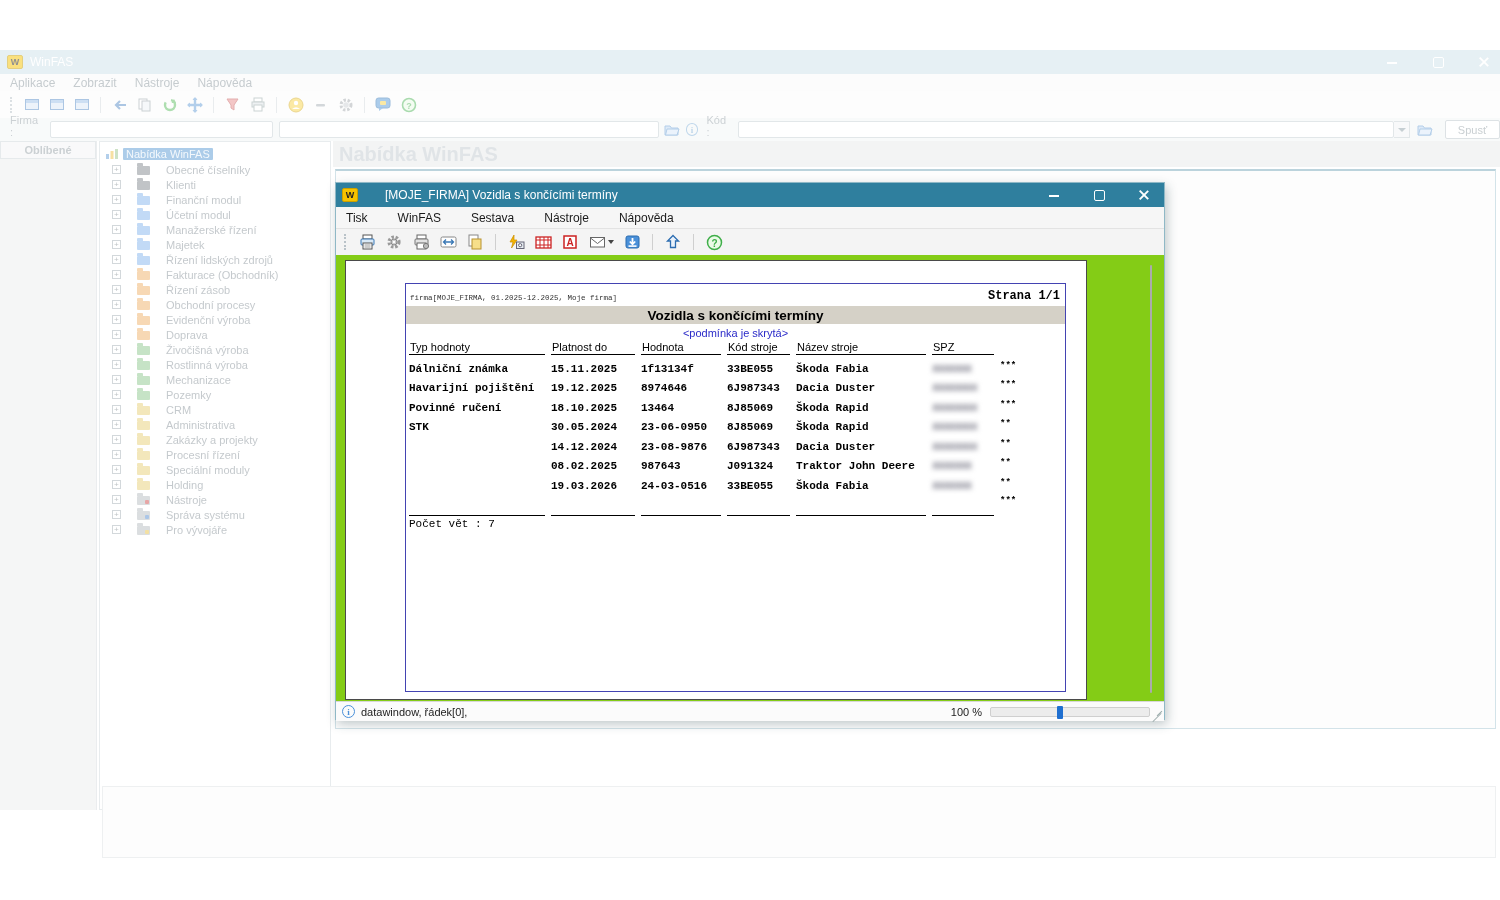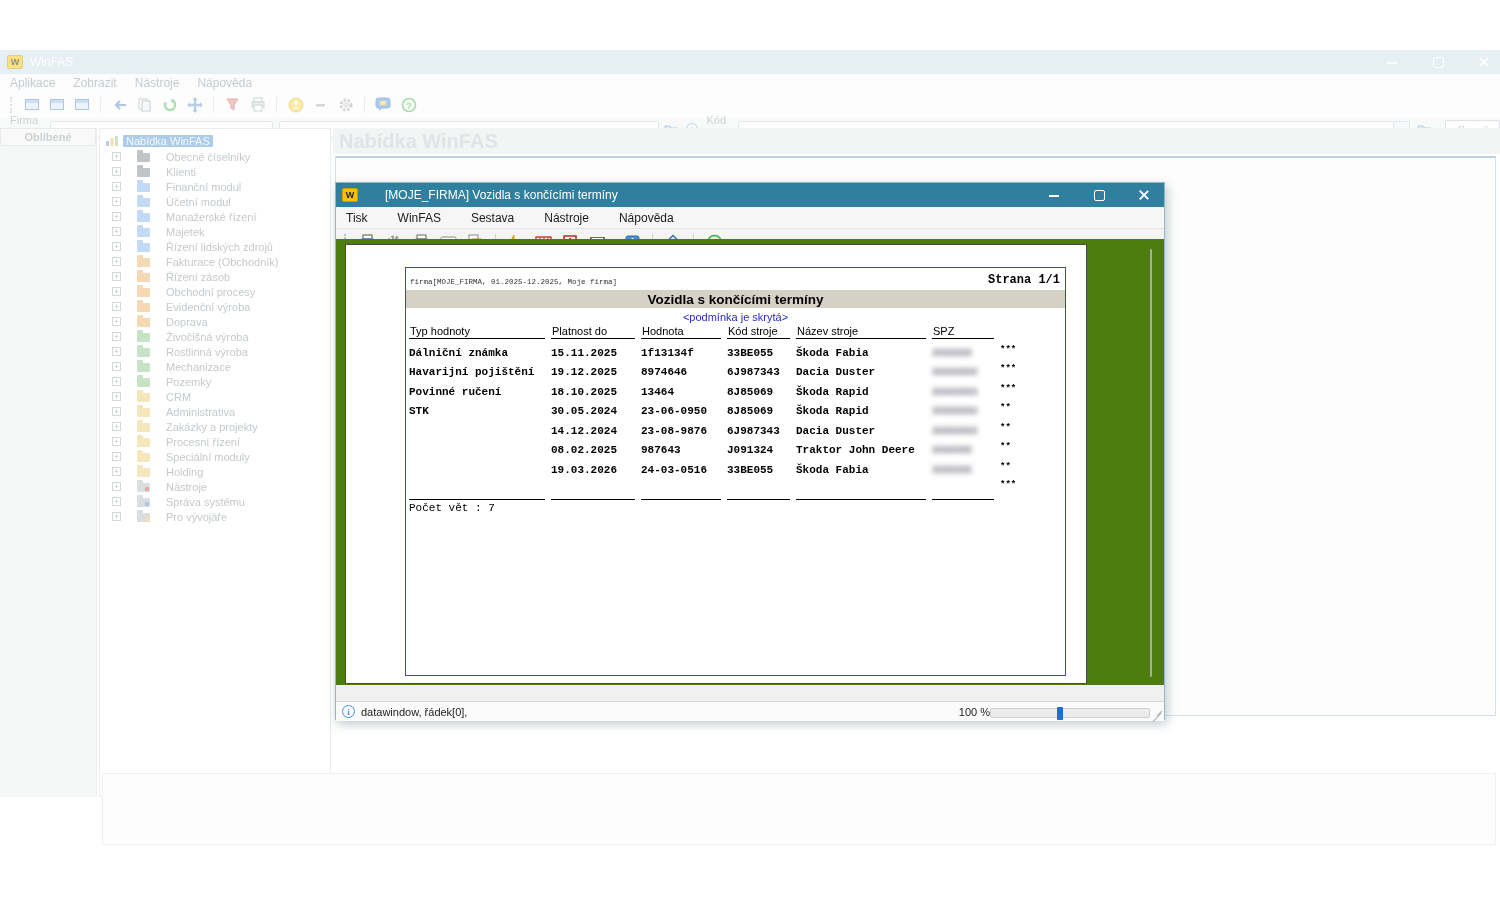--- a/index.html
+++ b/index.html
@@ -27,21 +27,21 @@
   .winico { width:14px; height:11px; border:1px solid #5b8fc9; background:#dce9f7; position:relative; }
   .winico::before { content:""; position:absolute; left:0; top:0; right:0; height:3px; background:#9cc0e8; }
 
   .firma-row { position:absolute; left:0; top:68px; width:100%; height:23px; background:#f3f6f7; display:flex; align-items:center; font-size:11px; color:#9aa5ab; }
   .lbl { margin:0 6px 8px 10px; }
   .field { height:17px; background:#fff; border:1px solid #c6d0d5; border-radius:2px; }
   .combo-arrow { width:16px; height:17px; border:1px solid #c6d0d5; border-left:none; background:#f2f5f6; display:flex; align-items:center; justify-content:center; }
   .caret-down { width:0; height:0; border-left:4px solid transparent; border-right:4px solid transparent; border-top:4px solid #8fa0a8; }
   .run-btn { height:19px; padding:0 12px; background:#fff; border:1px solid #bcc7cc; border-radius:2px; font-size:11px; color:#95a1a7; display:flex; align-items:center; margin-left:10px; }
 
-  .body-area { position:absolute; left:0; top:78px; width:100%; height:669px; }
+  .body-area { position:absolute; left:0; top:91px; width:100%; height:669px; }
   .fav-col { position:absolute; left:0; top:0; width:97px; height:100%; background:#eceeef; border-right:1px solid #d8dde0; }
   .fav-head { height:18px; background:#f4f5f6; border:1px solid #cfd6da; font-weight:bold; font-size:11px; color:#98a2a8; display:flex; align-items:center; justify-content:center; }
   .tree { position:absolute; left:99px; top:0; width:232px; height:100%; background:#fff; border:1px solid #d3dbdf; padding-top:4px; font-size:11px; color:#8b959c; overflow:hidden; }
   .tree-root { display:flex; align-items:center; gap:4px; height:16px; padding-left:5px; }
   .tree-root .rlabel { background:#5b9bd5; color:#eaf3fb; padding:0 3px; border-radius:1px; }
   .tree-item { display:flex; align-items:center; gap:16px; height:15px; padding-left:12px; }
   .exp { width:9px; height:9px; border:1px solid #a8b2b8; background:#fff; color:#7d878d; font:8px/7px "Liberation Mono",monospace; display:flex; align-items:center; justify-content:center; flex:none; }
   .exp::before { content:"+"; }
   .folder { position:relative; width:13px; height:9px; border-radius:1px; margin-top:2px; flex:none; background:#9aa0a6; }
   .folder::before { content:""; position:absolute; top:-3px; left:0; width:6px; height:3px; border-radius:1px 1px 0 0; background:inherit; }
@@ -61,21 +61,21 @@
   .dialog { position:absolute; left:335px; top:182px; width:830px; height:538px; background:#f0f0f0; border:1px solid #8fb8c6; box-shadow:2px 4px 10px rgba(30,60,70,.28); }
   .dlg-titlebar { position:absolute; left:0; top:0; width:100%; height:24px; background:#2f7f9e; display:flex; align-items:center; padding-left:6px; }
   .dlg-titlebar .title { color:#fff; font-size:12px; margin-left:7px;padding-left:20px; }
   .dlg-btns { position:absolute; right:14px; top:0; height:24px; display:flex; align-items:center; gap:33px; }
   .dlg-menubar { position:absolute; left:0; top:24px; width:100%; height:22px; background:#f6f6f6; border-bottom:1px solid #e3e3e3; display:flex; align-items:center; gap:30px; padding-left:10px; font-size:12px; color:#1a1a1a; }
   .dlg-toolbar { position:absolute; left:0; top:46px; width:100%; height:26px; background:#f4f4f4; display:flex; align-items:center; gap:7px; padding-left:8px; }
   .dlg-toolbar .tsep { background:#cfcfcf; }
   .ico-btn { width:20px; height:19px; display:inline-flex; align-items:center; justify-content:center; }
   .mail-caret { width:0; height:0; border-left:3.5px solid transparent; border-right:3.5px solid transparent; border-top:4px solid #444; margin-left:2px; }
 
-  .dlg-content { position:absolute; left:0; top:56px; width:100%; height:446px; background:#4d7c0f; }
+  .dlg-content { position:absolute; left:0; top:72px; width:100%; height:446px; background:#84cc16; }
   .viewport { position:absolute; left:9px; top:5px; width:742px; height:440px; background:#fff; border:1px solid #4a4a4a; overflow:hidden; }
   .vscroll { position:absolute; left:814px; top:10px; width:2px; height:428px; background:#ababab; border-radius:1px; }
 
   .page { position:absolute; left:59px; top:22px; width:661px; height:409px; background:#fff; border:1px solid #4343b2; padding:6px 0 0 0; }
   .meta-row { display:flex; justify-content:space-between; align-items:flex-end; padding:0 5px 0 4px; }
   .meta-left { font:7.5px/10px "Liberation Mono","DejaVu Sans Mono",monospace; color:#333; }
   .page-ind { font:bold 12px/13px "Liberation Mono","DejaVu Sans Mono",monospace; color:#000; }
   .rep-titleband { margin-top:3px; height:18px; background:#d5d1c7; display:flex; align-items:center; justify-content:center; font-size:13.5px; font-weight:bold; color:#000; }
   .rep-subtitle { margin-top:3px; text-align:center; font-size:11px; color:#2a2ac8; }
   .rgrid { display:grid; grid-template-columns:136px 84px 80px 63px 130px 62px 1fr; column-gap:6px; padding:0 4px 0 3px; }
@@ -87,21 +87,21 @@
   .masked { filter:blur(2.6px); color:#7a7a88; letter-spacing:-1px; }
   .stars { font:bold 9px "Liberation Mono","DejaVu Sans Mono",monospace; vertical-align:top; position:relative; top:-3px; }
   .rule-row { margin-top:3px; }
   .rule-row > span { border-top:1px solid #000; height:1px; }
   .rule-row > span:last-child { border-top:none; }
   .rep-footer { font:11px "Liberation Mono","DejaVu Sans Mono",monospace; color:#000; padding-left:3px; margin-top:2px; }
 
   .dlg-statusbar { position:absolute; left:0; top:518px; width:100%; height:20px; background:#fbfbfb; border-top:1px solid #d8d8d8; display:flex; align-items:center; font-size:11px; color:#222; }
   .dlg-statusbar .i-circ { margin-left:6px; border-color:#4a90d9; color:#4a90d9; }
   .dlg-statusbar .msg { margin-left:6px; }
-  .zoom-cluster { position:absolute; right:14px; display:flex; align-items:flex-end; }
+  .zoom-cluster { position:absolute; right:14px; display:flex; align-items:center; gap:8px; }
   .zoom-track { width:160px; height:10px; background:#ececec; border:1px solid #cfcfcf; border-radius:2px; position:relative; }
   .zoom-thumb { position:absolute; left:42%; top:-2px; width:6px; height:13px; background:#1f6fd0; border-radius:1px; }
   .resize-grip { position:absolute; right:1px; bottom:1px; width:11px; height:11px; }
   .resize-grip::before { content:""; position:absolute; right:0; bottom:2px; width:12px; height:1px; background:#9aa; transform:rotate(-45deg); }
   .resize-grip::after { content:""; position:absolute; right:0; bottom:6px; width:7px; height:1px; background:#9aa; transform:rotate(-45deg); }
 </style>
 </head>
 <body>
 
 <div class="main-window">

